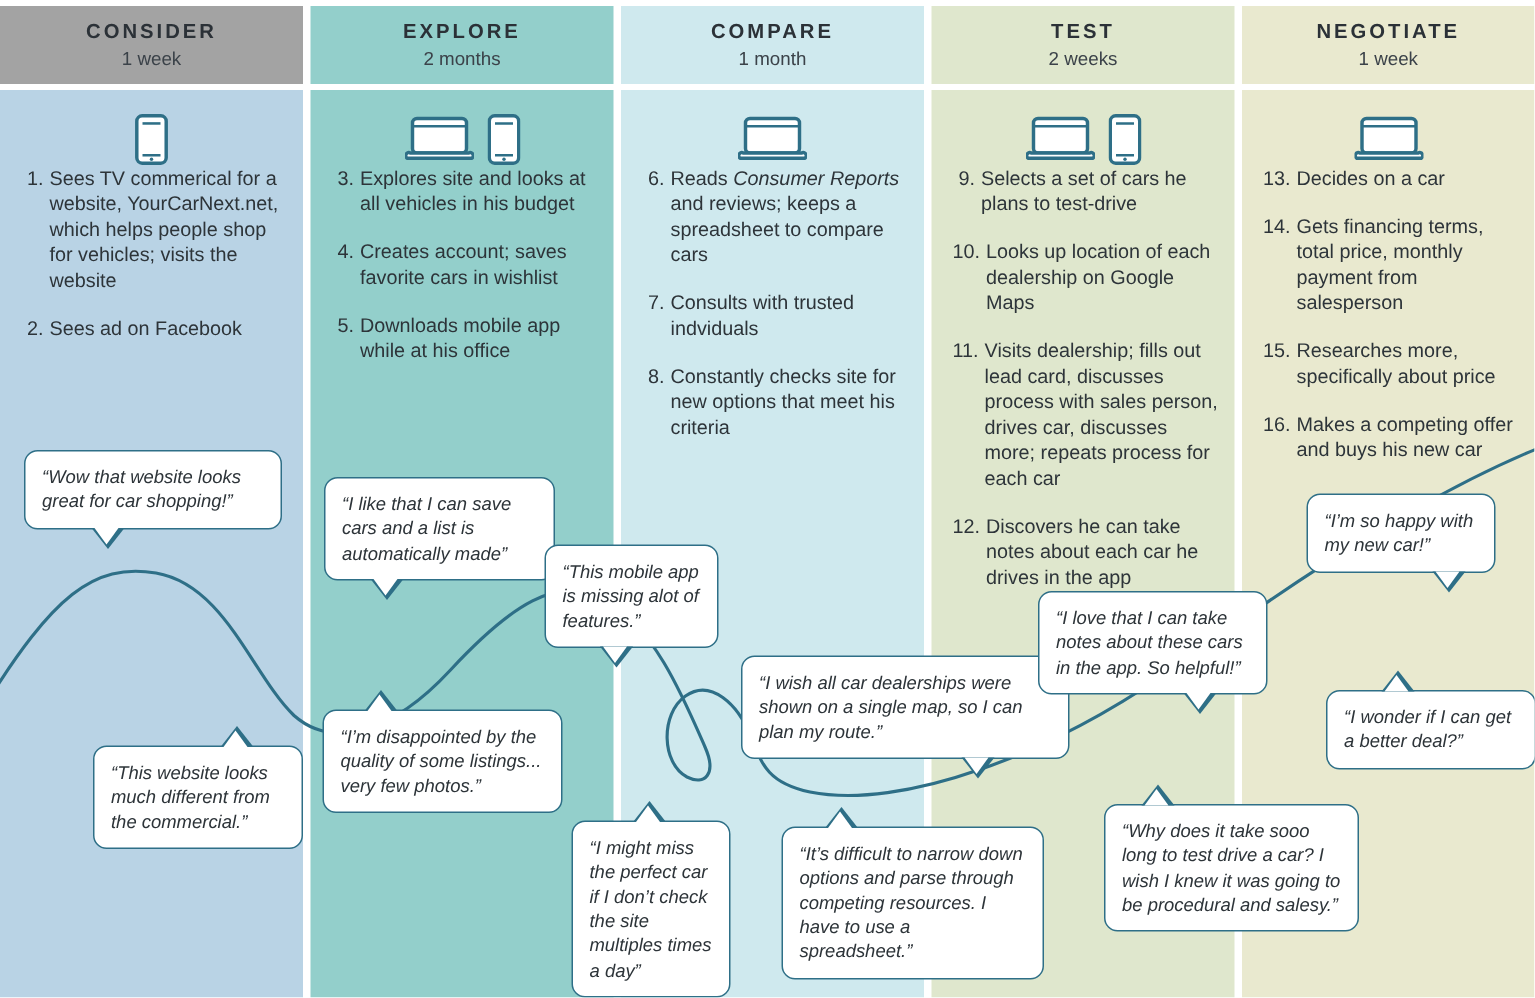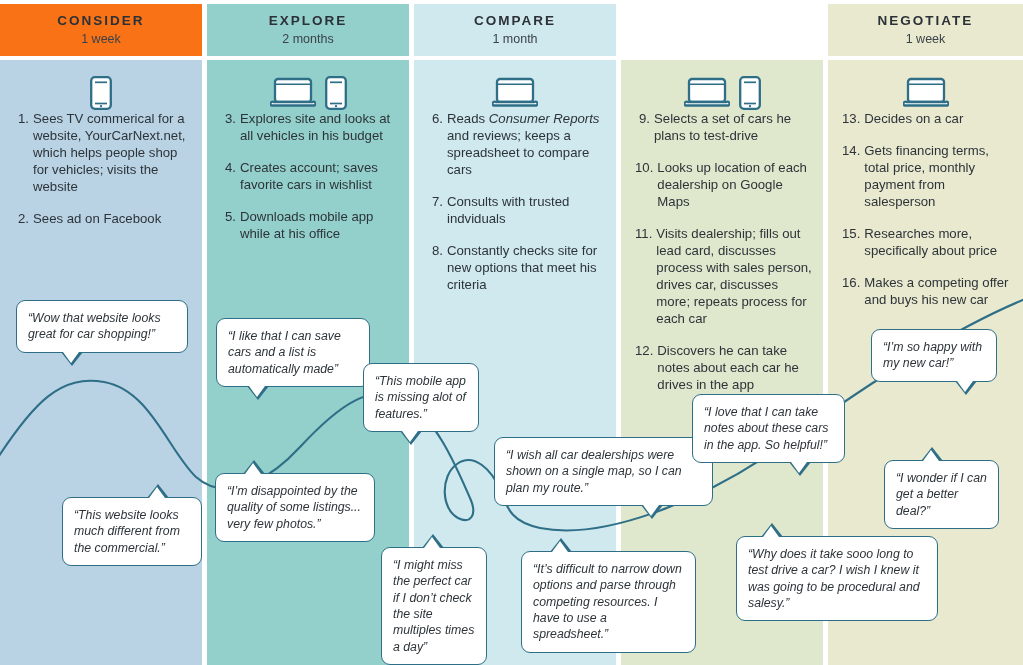--- a/index.html
+++ b/index.html
@@ -135,21 +135,21 @@
     border-right: 8.8px solid transparent;
     border-bottom: 11.5px solid #ffffff;
   }
 </style>
 </head>
 <body>
 
 <div id="root">
 
   <div class="col" style="left:0px; width:202px;">
-    <div class="hdr" style="background:#f97316;">
+    <div class="hdr" style="background:#a3a3a3;">
       <div class="hdr-title">CONSIDER</div>
       <div class="hdr-sub">1 week</div>
     </div>
     <div class="body" style="background:#b9d3e5;">
       <div class="icons">
 
         <span>
           <svg class="icon-svg" width="22" height="34" viewBox="0 0 22 34">
             <rect x="1.2" y="1.2" width="19.6" height="31.6" rx="3.6" ry="3.6" fill="#ffffff" stroke="#2e6f87" stroke-width="2.3"></rect>
             <line x1="5" y1="6.3" x2="17" y2="6.3" stroke="#2e6f87" stroke-width="1.7"></line>
@@ -237,20 +237,24 @@
         </div>
         <div class="step">
           <span class="step-num">8.</span>
           <span class="step-txt">Constantly checks site for new options that meet his criteria</span>
         </div>
       </div>
     </div>
   </div>
 
   <div class="col" style="left:621px; width:202px;">
+    <div class="hdr" style="background:#dfe7cd;">
+      <div class="hdr-title">TEST</div>
+      <div class="hdr-sub">2 weeks</div>
+    </div>
     <div class="body" style="background:#dfe7cd;">
       <div class="icons">
         <span>
           <svg class="icon-svg" width="46" height="34" viewBox="0 0 46 34">
             <rect x="5" y="3" width="36" height="23" rx="3" ry="3" fill="#ffffff" stroke="#2e6f87" stroke-width="2.3"></rect>
             <path d="M1.5 29.5 H44.5 a2 2 0 0 0 -2 -3.5 H3.5 a2 2 0 0 0 -2 3.5 Z" fill="#ffffff" stroke="#2e6f87" stroke-width="2.3" stroke-linejoin="round"></path>
             <line x1="5" y1="8.2" x2="41" y2="8.2" stroke="#2e6f87" stroke-width="1.6"></line>
           </svg>
         </span>
         <span>
@@ -382,31 +386,31 @@
     <span class="tail" style="left:28px;"></span>
     <span class="tail-in" style="left:28px;"></span>
   </div>
 
   <div class="bub t-down" style="left:692px; top:394px; width:153px;">
     <span>“I love that I can take notes about these cars in the app. So helpful!”</span>
     <span class="tail" style="left:96px;"></span>
     <span class="tail-in" style="left:96px;"></span>
   </div>
 
-  <div class="bub t-up" style="left:736px; top:536px; width:202px;">
+  <div class="bub t-up" style="left:736px; top:536px; width:170px;">
     <span>“Why does it take sooo long to test drive a car? I wish I knew it was going to be procedural and salesy.”</span>
     <span class="tail" style="left:24px;"></span>
     <span class="tail-in" style="left:24px;"></span>
   </div>
 
   <div class="bub t-down" style="left:871px; top:329px; width:126px;">
     <span>“I’m so happy with my new car!”</span>
     <span class="tail" style="left:83px;"></span>
     <span class="tail-in" style="left:83px;"></span>
   </div>
 
-  <div class="bub t-up" style="left:884px; top:460px; width:115px;">
+  <div class="bub t-up" style="left:884px; top:460px; width:140px;">
     <span>“I wonder if I can get a better deal?”</span>
     <span class="tail" style="left:36px;"></span>
     <span class="tail-in" style="left:36px;"></span>
   </div>
 
 </div>
 
 </body></html>

